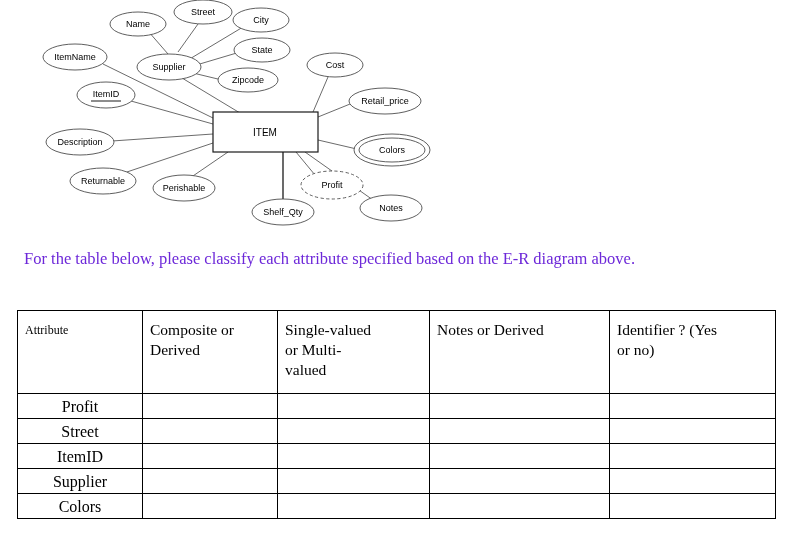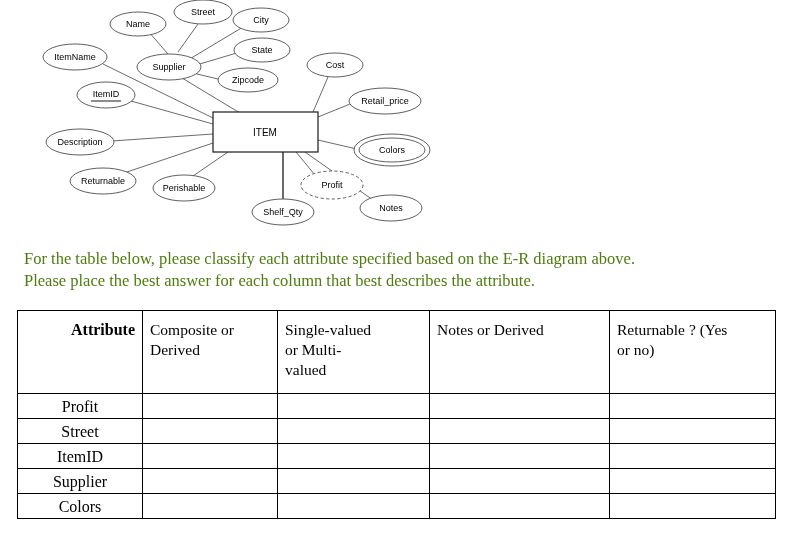--- a/index.html
+++ b/index.html
@@ -74,21 +74,21 @@
   }
 
   
   #instructions {
     position: absolute;
     left: 24px;
     top: 248px;
     width: 756px;
     font-size: 16.5px;
     line-height: 22px;
-    color: #4d7c0f;
+    color: #6d28d9;
   }
   #instructions .line {
     display: block;
     white-space: nowrap;
   }
 
   
   #classify-table {
     position: absolute;
     left: 17px;
@@ -114,23 +114,23 @@
     height: 82px;
     font-weight: normal;
   }
   #classify-table thead th .hdr {
     display: block;
     padding: 9px 7px 0 7px;
     font-size: 15.5px;
     line-height: 20px;
   }
   #classify-table thead th.h-attr .hdr {
-    text-align: right;
-    font-weight: bold;
-    font-size: 16px;
+    text-align: left;
+    font-weight: normal;
+    font-size: 12px;
   }
   #classify-table thead th.h-bold .hdr {
     text-align: left;
     font-weight: normal;
   }
   #classify-table tbody td {
     height: 24px;
   }
   #classify-table tbody td.cell-attr {
     text-align: center;
@@ -225,21 +225,20 @@
     <text class="er-label" x="385" y="101">Retail_price</text>
 
     <ellipse class="er-ellipse" cx="335" cy="65" rx="28" ry="12"></ellipse>
     <text class="er-label" x="335" y="65">Cost</text>
 
   </svg>
 </div>
 
 <div id="instructions">
   <span class="line">For the table below, please classify each attribute specified based on the E-R diagram above.</span>
-  <span class="line">Please place the best answer for each column that best describes the attribute.</span>
 </div>
 
 <table id="classify-table">
   <colgroup>
     <col class="c-attr">
       <col class="c-comp">
       <col class="c-single">
       <col class="c-stored">
       <col class="c-ident">
   </colgroup>
@@ -254,21 +253,21 @@
       </th>
       <th class="h-bold">
         <span class="hdr">Single-valued</span>
         <span class="hdr" style="padding-top:0">or Multi-</span>
         <span class="hdr" style="padding-top:0">valued</span>
       </th>
       <th class="h-bold">
         <span class="hdr">Notes or Derived</span>
       </th>
       <th class="h-bold">
-        <span class="hdr">Returnable ? (Yes</span>
+        <span class="hdr">Identifier ? (Yes</span>
         <span class="hdr" style="padding-top:0">or no)</span>
       </th>
     </tr>
   </thead>
   <tbody>
     <tr>
       <td class="cell-attr">Profit</td>
       <td class="cell-blank"></td>
       <td class="cell-blank"></td>
       <td class="cell-blank"></td>

